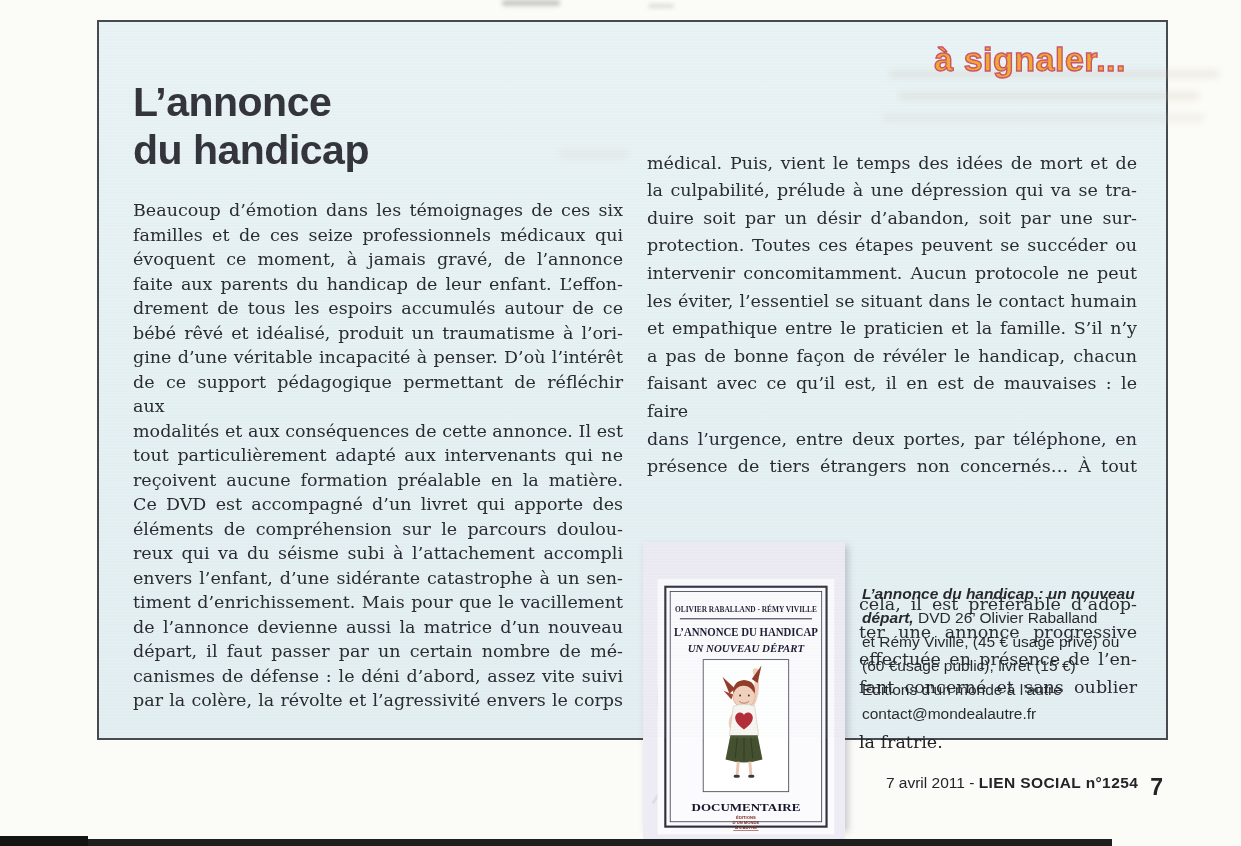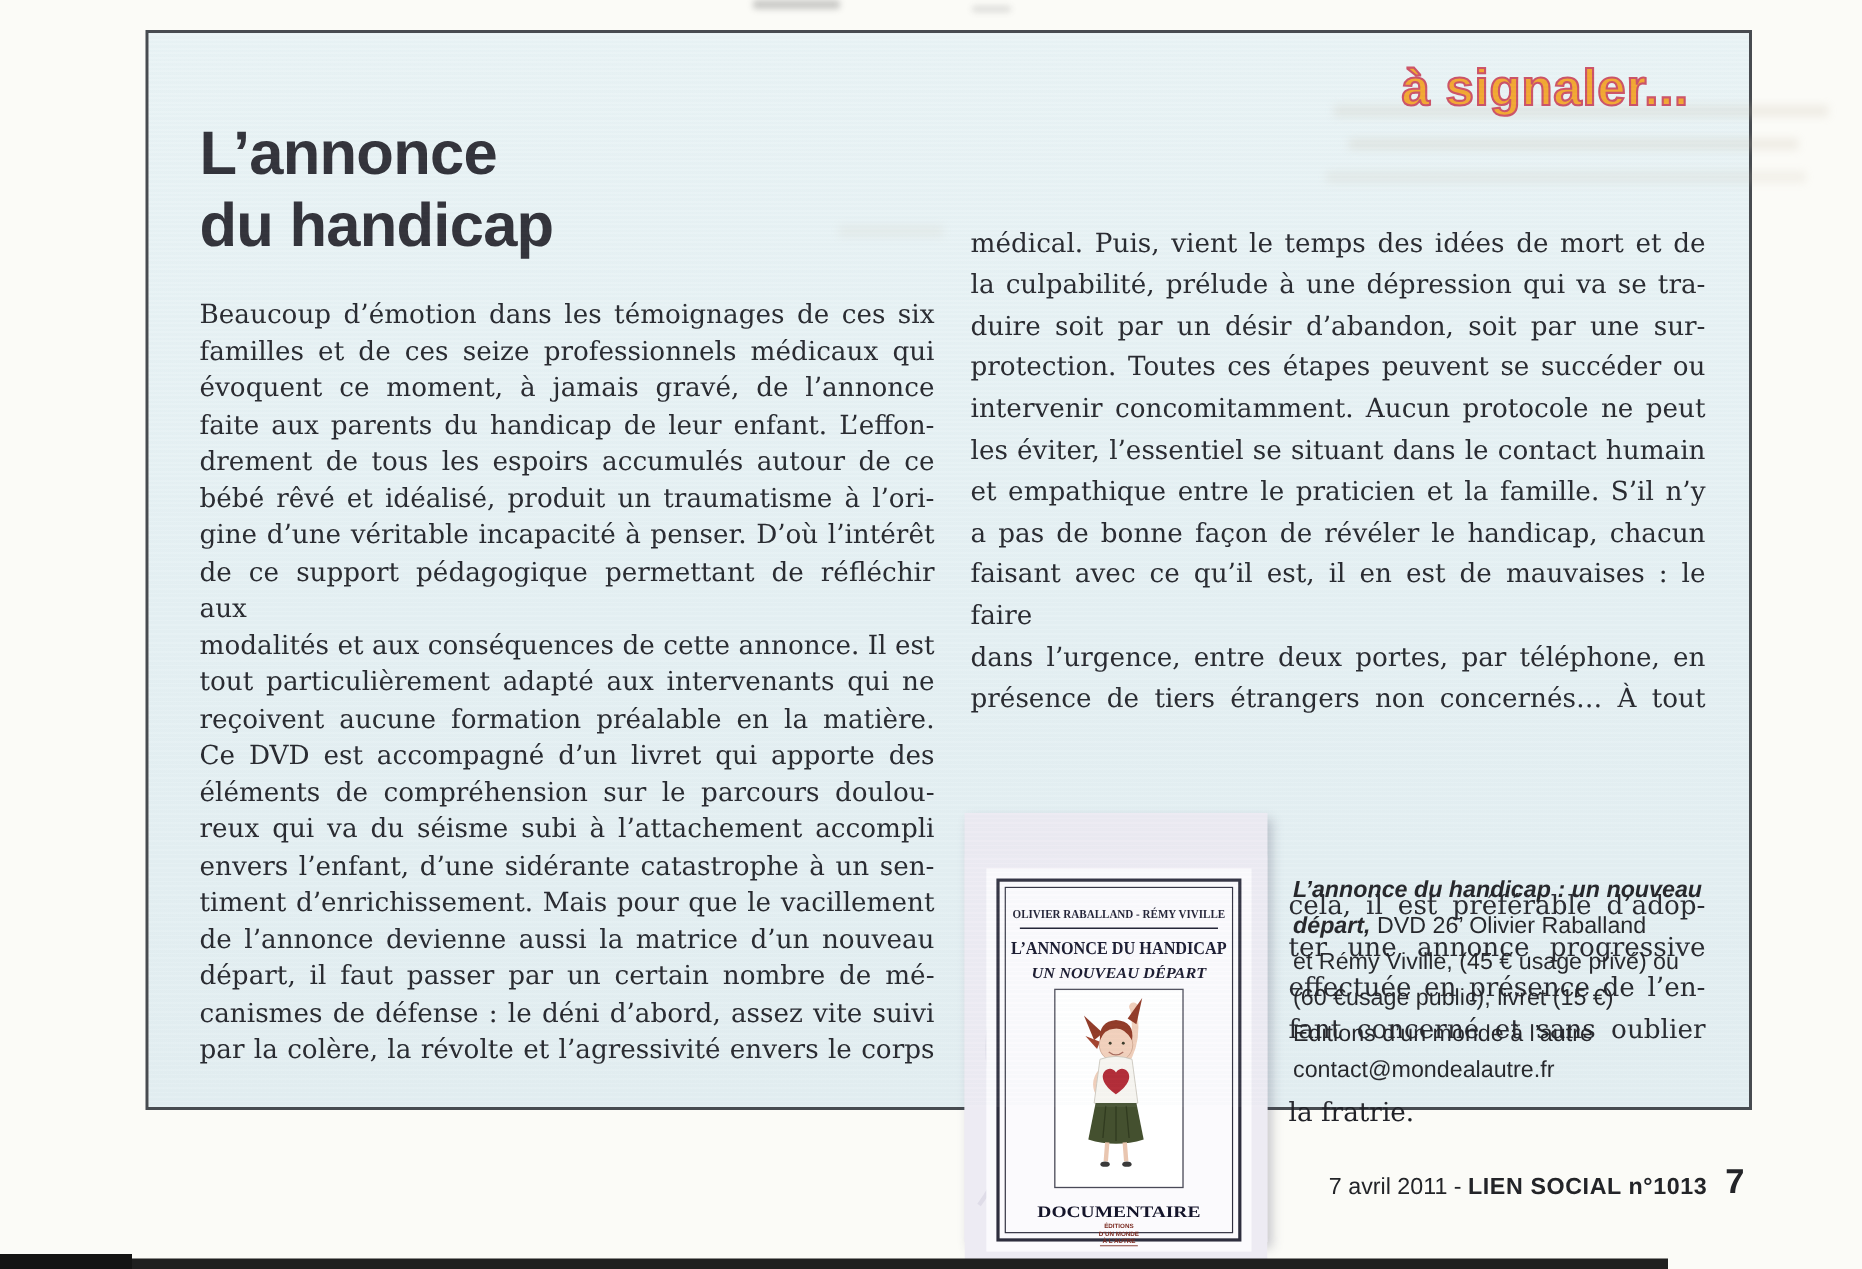--- a/index.html
+++ b/index.html
@@ -55,21 +55,21 @@
   .caption{
     position:absolute;left:763px;top:560px;width:282px;
     font-size:15.5px;line-height:24px;color:#1d1e22;
   }
   .cap-flow{white-space:pre-line;}
   .cap-lead{font-weight:700;font-style:italic;}
   .cap-line{margin:0;}
   
   .footer{
     position:absolute;top:774px;right:78px;
-    display:flex;align-items:flex-end;color:#232428;
+    display:flex;align-items:flex-start;color:#232428;
   }
   .footer .date{font-size:15.5px;}
   .footer .sep{font-size:15.5px;white-space:pre;}
   .footer .journal{font-size:15.5px;font-weight:700;letter-spacing:.4px;}
   .footer .pagenum{font-size:23px;font-weight:700;margin-left:12px;}
   
   .strip-bottom{position:absolute;left:55px;top:839px;width:1057px;height:7px;background:#1f1f1f;}
   .strip-corner{position:absolute;left:0;top:836px;width:88px;height:10px;background:#141414;}
   .smudge{position:absolute;background:#6a6a6a;opacity:.35;filter:blur(2px);border-radius:2px;}
   .smudge.s1{left:502px;top:0;width:58px;height:6px;}
@@ -201,18 +201,18 @@
 et Rémy Viville, (45 € usage privé) ou
 (60 €usage public), livret (15 €)</span></div>
     <div class="cap-line">Editions d’un monde à l’autre</div>
     <div class="cap-line">contact@mondealautre.fr</div>
   </div>
 </div>
 
 <div class="footer">
   <span class="date">7 avril 2011</span>
   <span class="sep"> - </span>
-  <span class="journal">LIEN SOCIAL n°1013</span>
+  <span class="journal">LIEN SOCIAL n°1254</span>
   <span class="pagenum">7</span>
 </div>
 
 <div class="strip-bottom"></div>
 <div class="strip-corner"></div>
 
 </body></html>

